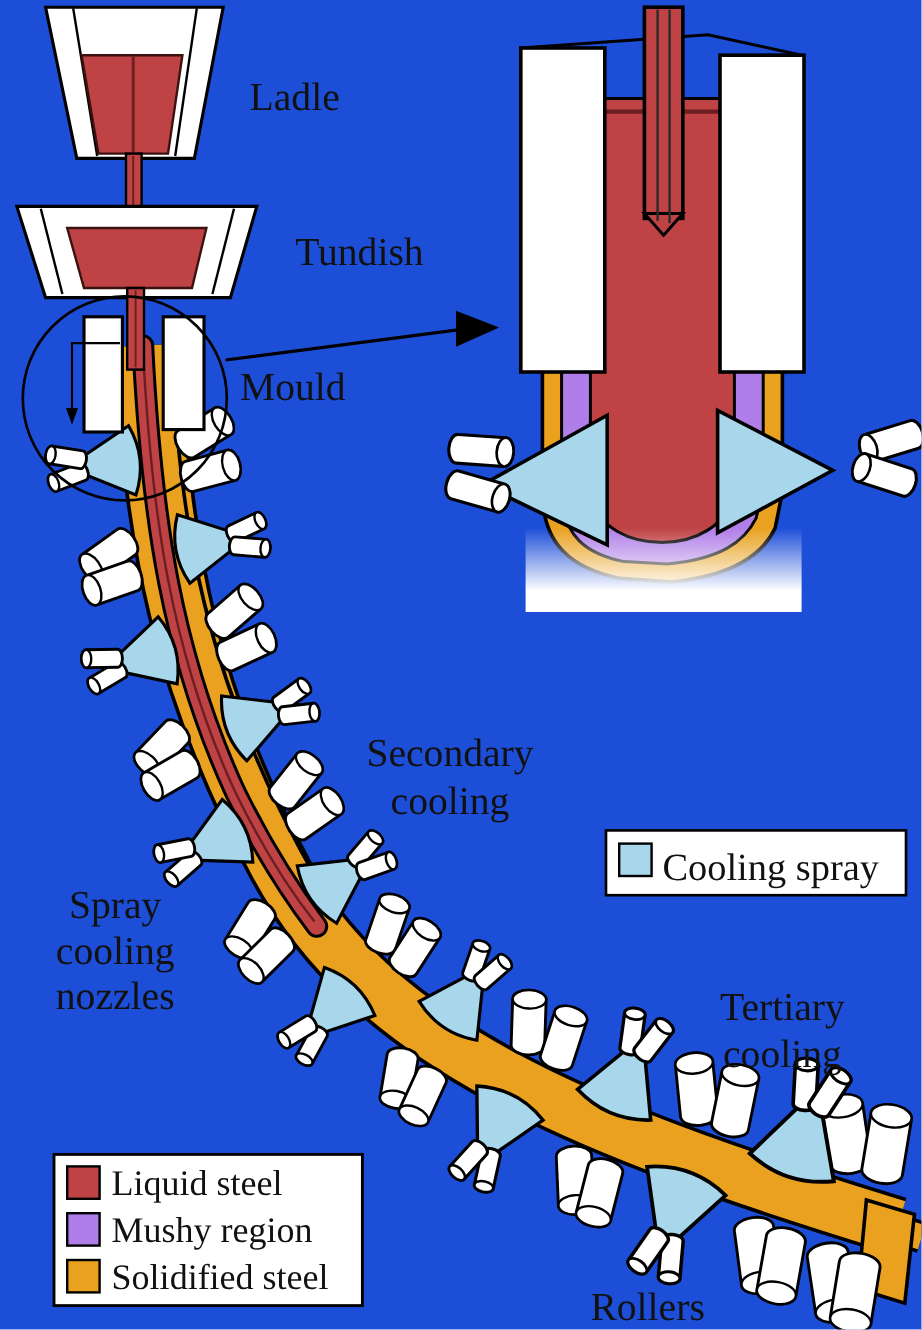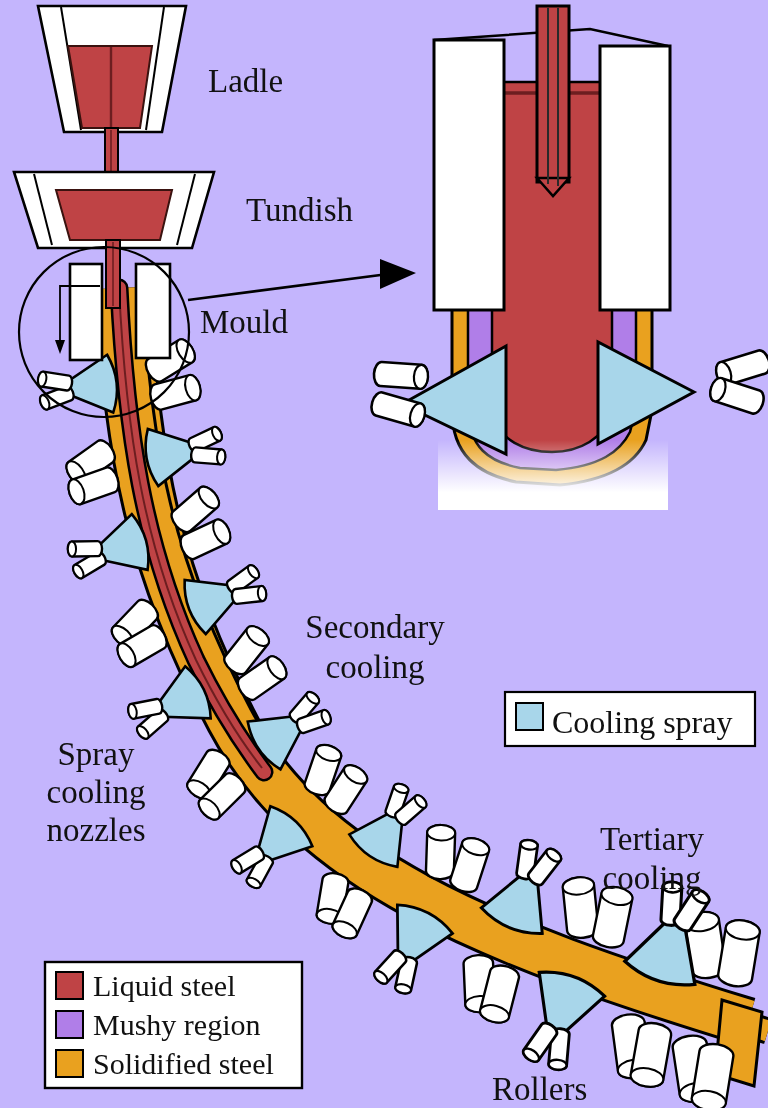--- a/index.html
+++ b/index.html
@@ -1,16 +1,16 @@
 <!DOCTYPE html>
 <html><head>
 <meta charset="utf-8">
 <style>
   html,body{margin:0;padding:0;background:#fff;}
-  .stage{width:768px;height:1108px;position:relative;background:#c4b5fd;overflow:hidden;}
+  .stage{width:768px;height:1108px;position:relative;background:#1d4ed8;overflow:hidden;}
   svg{display:block;}
   .lbl{font-family:"Liberation Serif","DejaVu Serif",serif;fill:#111;}
   .lbl-big{font-size:33px;}
   .lbl-legend{font-size:30px;}
   .lbl-spray{font-size:32px;}
 </style>
 </head>
 <body>
 
 <div class="stage">

